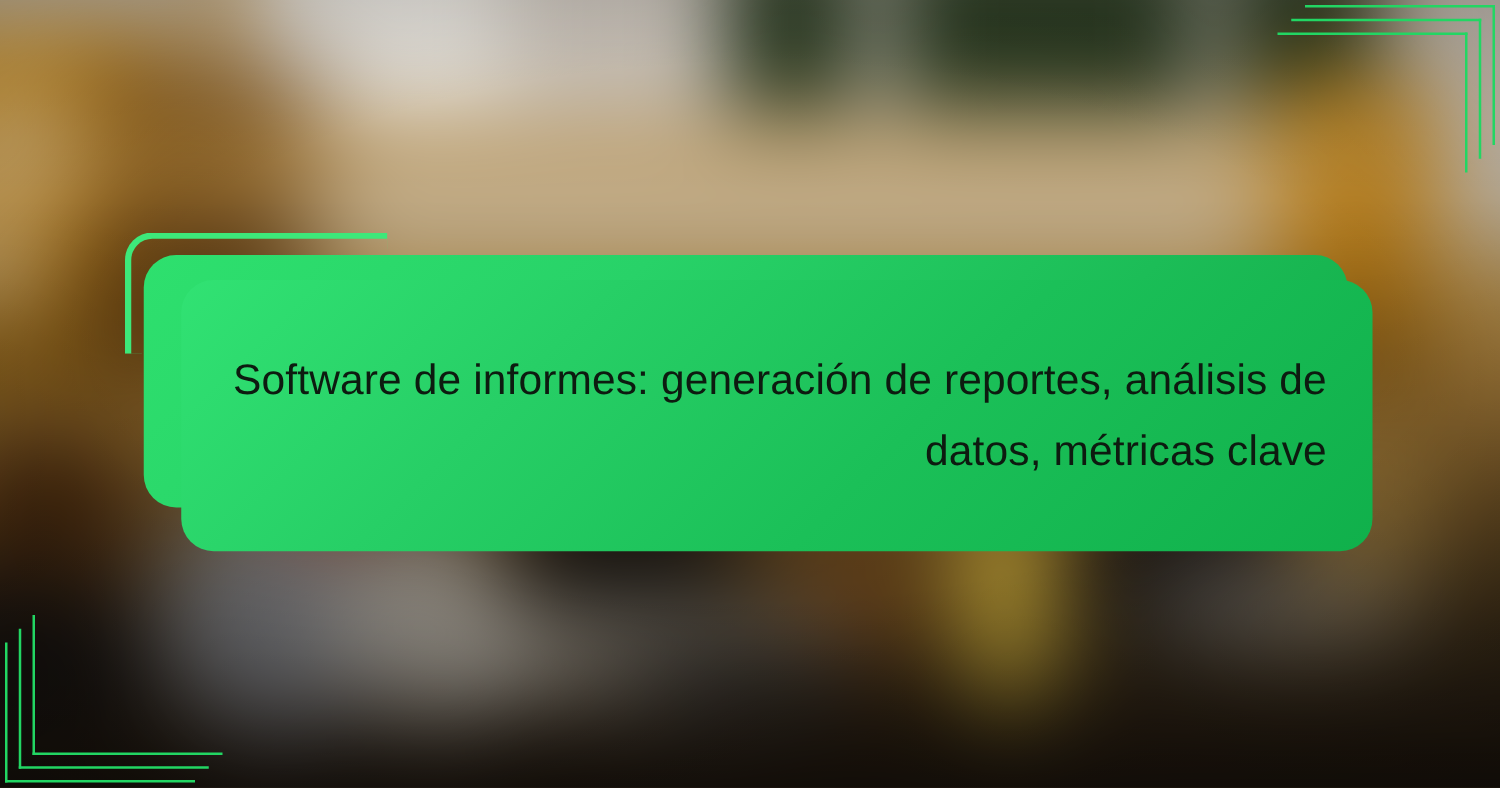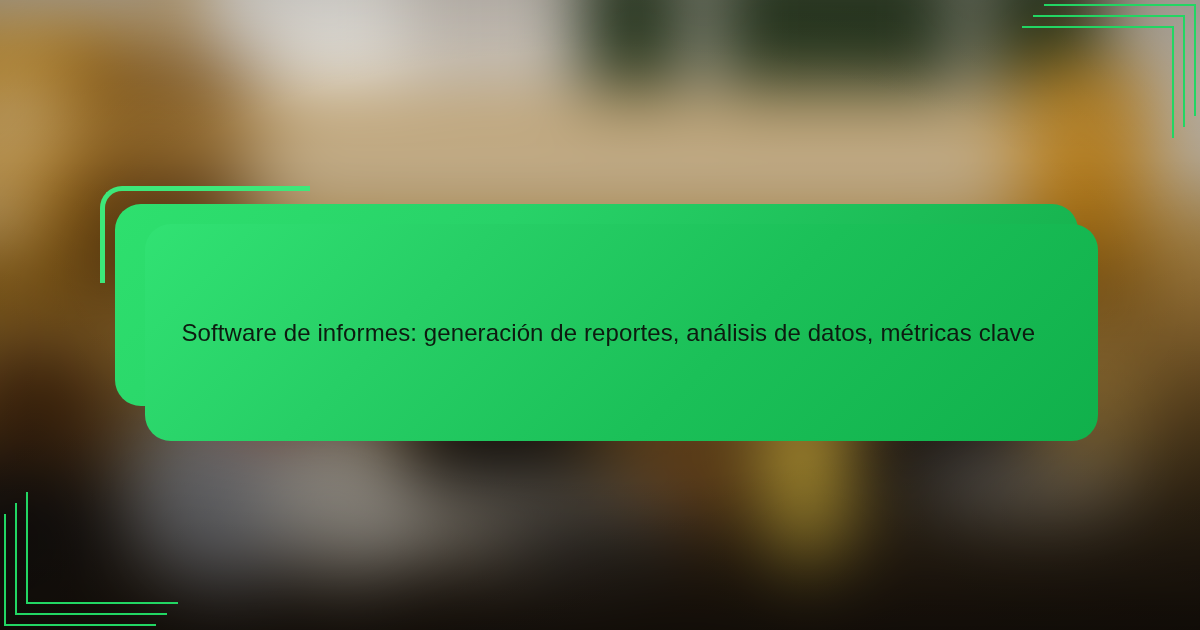--- a/index.html
+++ b/index.html
@@ -105,22 +105,22 @@
   }
   .card-front{
     position:absolute;left:145px;top:224px;width:953px;height:217px;
     border-radius:26px;
     background:linear-gradient(135deg,#31e273 0%,#27cf66 30%,#1bc058 60%,#10b04b 100%);
     display:flex;align-items:center;justify-content:center;
   }
   .card-title{
     margin:4px;
     width:880px;
-    text-align:left;
-    font-size:24px;
+    text-align:right;
+    font-size:34px;
     line-height:57px;
     font-weight:400;
     color:#0d1b10;
     letter-spacing:.1px;
     font-family:"Liberation Sans", sans-serif;
   }
 </style>
 </head>
 <body>
 

